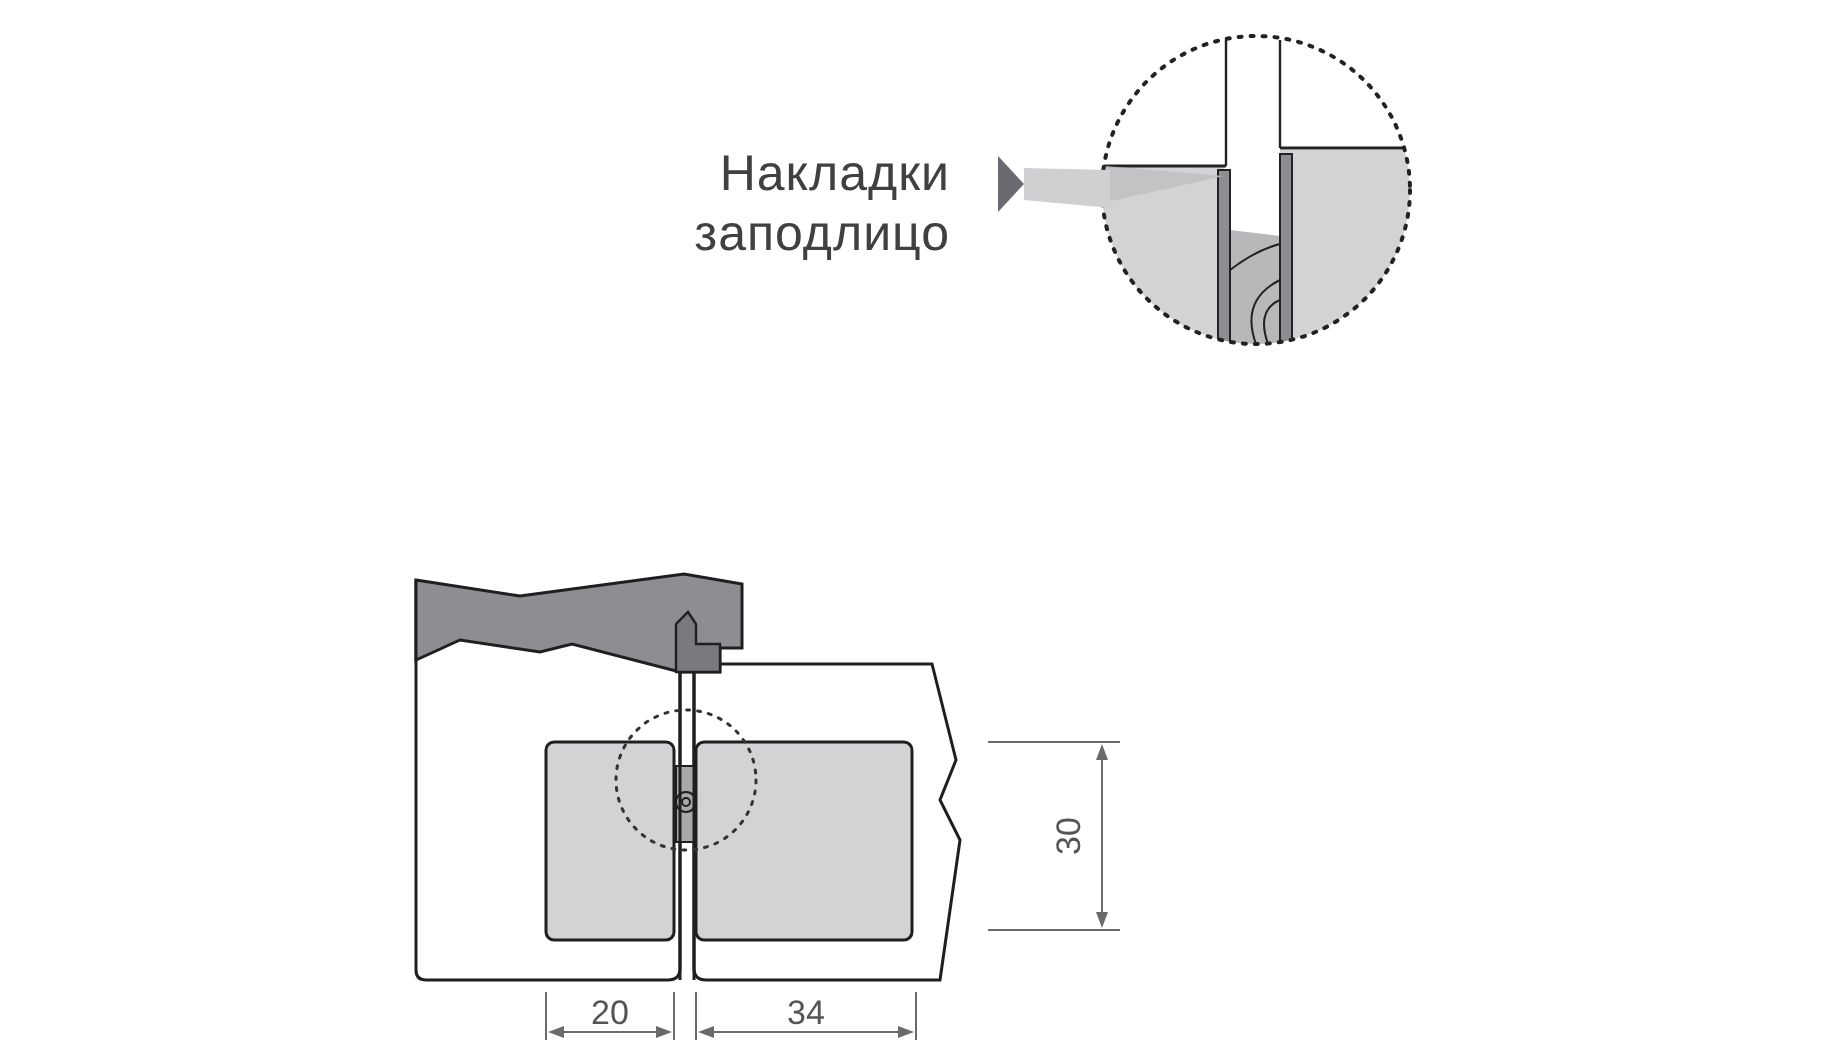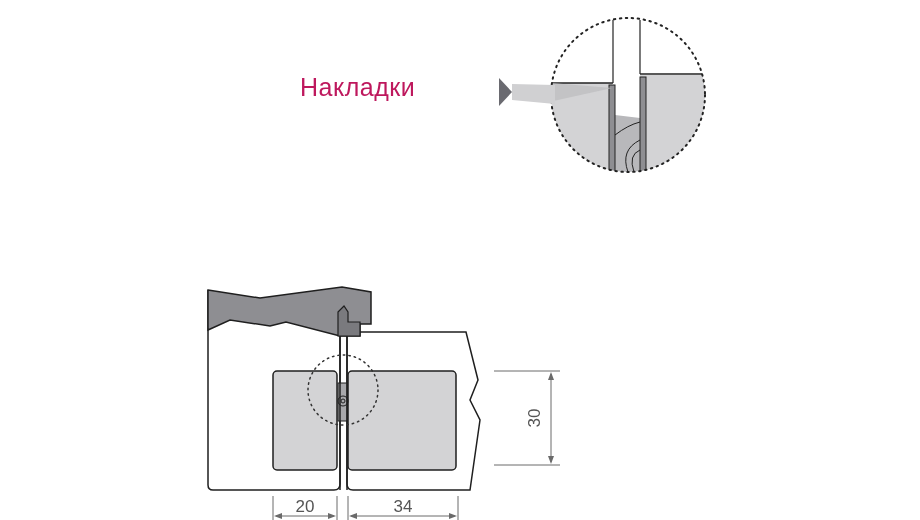--- a/index.html
+++ b/index.html
@@ -1,25 +1,26 @@
 <!DOCTYPE html>
 <html><head>
 <meta charset="utf-8">
 <style>
   html,body{margin:0;padding:0;background:#ffffff;}
   body{width:920px;height:520px;position:relative;overflow:hidden;font-family:"Liberation Sans",sans-serif;}
-  .label{position:absolute;color:#be185d;font-size:25px;line-height:30px;text-align:left;font-weight:300;letter-spacing:0.5px;}
+  .label{position:absolute;color:#404040;font-size:25px;line-height:30px;text-align:right;font-weight:300;letter-spacing:0.5px;}
   svg{position:absolute;left:0;top:0;}
   .dim{font-size:17px;fill:#555;font-family:"Liberation Sans",sans-serif;}
 </style>
 </head>
 <body>
 
 <div class="label" style="left:300px;top:72px;width:175px;">
   <div>Накладки</div>
+  <div>заподлицо</div>
 </div>
 
 <svg width="920" height="520" viewBox="0 0 920 520">
 
   <g>
     <defs>
       <clipPath id="zc">
           <circle cx="628" cy="95" r="77"></circle>
         </clipPath>
     </defs>

